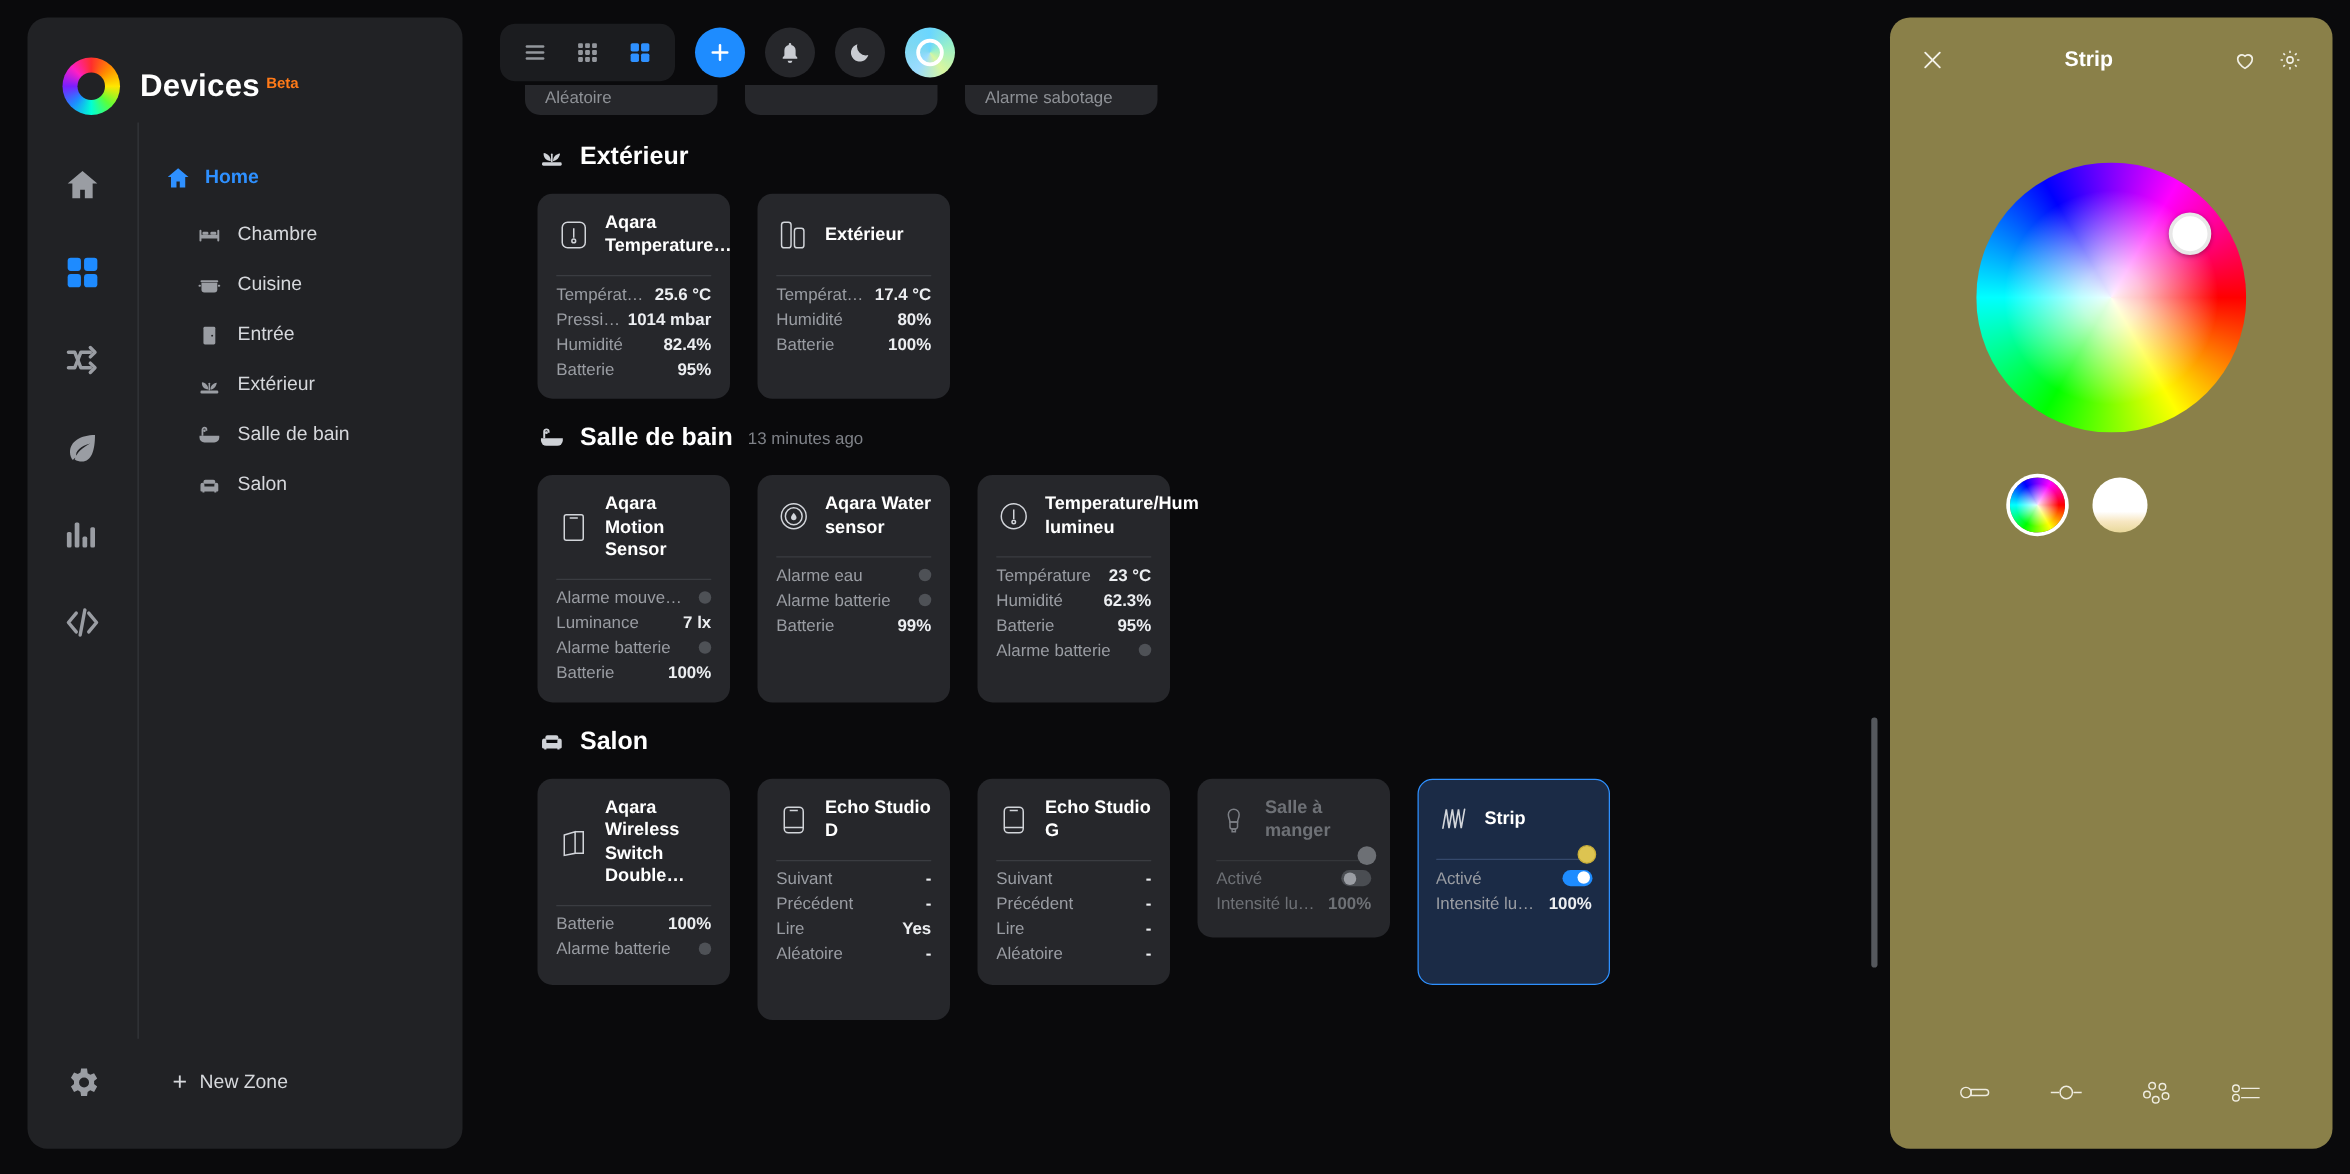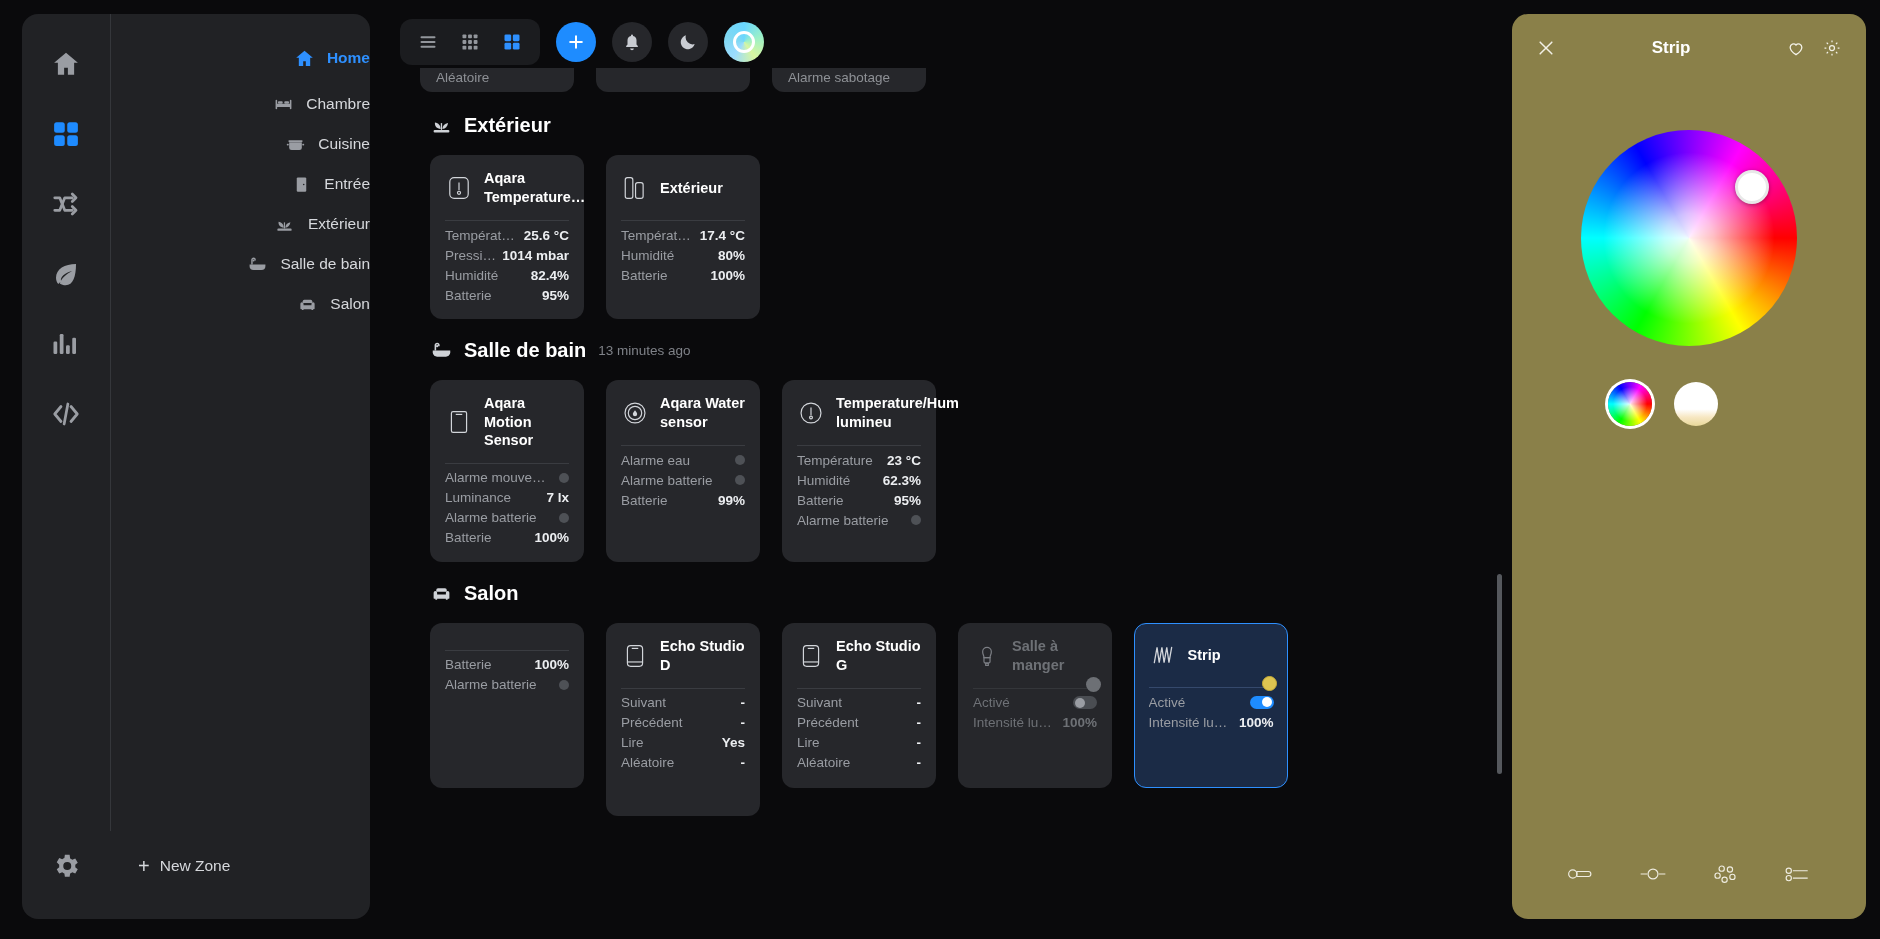--- a/index.html
+++ b/index.html
@@ -42,21 +42,21 @@
   }
   .rail-btn {
     width: 48px; height: 44px; display:flex; align-items:center; justify-content:center;
     color:#9a9da3; cursor:pointer;
   }
   .rail-btn.active { color:#1e8bff; }
   .rail-btn svg { width: 30px; height: 30px; display:block; }
 
   #zones {
     flex:1; border-left:1px solid #35373b; padding: 26px 0 0 0;
-    display:flex; flex-direction:column; gap: 4px; min-width:0;align-items:flex-end;
+    display:flex; flex-direction:column; gap: 4px; min-width:0;
   }
   .zone-item {
     display:flex; align-items:center; gap:13px; height:36px;
     padding-left: 26px; color:#d6d8dc; font-size:15.5px; cursor:pointer;
   }
   .zone-item .zicon { width:20px; height:20px; color:#9a9da3; display:flex; align-items:center; justify-content:center; flex:0 0 auto;}
   .zone-item .zicon svg { width:19px; height:19px; display:block; }
   .zone-item.home { color:#2e90ff; font-weight:bold; padding-left: 20px; gap:11px; margin-bottom:6px;}
   .zone-item.home .zicon { color:#2e90ff; width:22px; height:22px;}
   .zone-item.home .zicon svg { width:21px; height:21px;}
@@ -218,20 +218,27 @@
     margin-top:auto; height: 90px; display:flex; align-items:center; justify-content:center;
     gap: 42px; color:#efece0;
   }
   .fbtn { width: 30px; height: 30px; display:flex;align-items:center;justify-content:center; cursor:pointer;}
   .fbtn svg { width: 28px; height: 20px; display:block;}
 </style>
 </head>
 <body>
 
 <div id="sidebar">
+  <div id="sidebar-brand">
+    <div class="brand-ring"></div>
+    <div style="display:flex;align-items:flex-start;">
+      <div id="brand-title">Devices</div>
+      <div id="brand-beta">Beta</div>
+    </div>
+  </div>
 
   <div id="sidebar-body">
     <div id="rail">
       <div class="rail-btn">
         <svg viewBox="0 0 24 24" fill="currentColor">
             <path d="M12 3 2.5 11h3v9.5h5V15h3v5.5h5V11h3z"></path>
           </svg>
       </div>
       <div class="rail-btn active">
         <svg viewBox="0 0 24 24" fill="currentColor">
@@ -594,20 +601,29 @@
         <svg viewBox="0 0 24 24" fill="currentColor">
             <path d="M3 11a2 2 0 0 1 4 0v2h10v-2a2 2 0 0 1 4 0v6a1 1 0 0 1-1 1h-1v1h-2v-1H7v1H5v-1H4a1 1 0 0 1-1-1z"></path>
             <path d="M6 10V8a2 2 0 0 1 2-2h8a2 2 0 0 1 2 2v2"></path>
           </svg>
       </span>
       <span class="section-title">Salon</span>
       <span class="section-sub"></span>
     </div>
     <div class="cards">
       <div class="card" style="height:165px">
+        <div class="card-head">
+          <span class="card-icon">
+            <svg viewBox="0 0 24 24" fill="none" stroke="currentColor" stroke-width="1.1">
+                <path d="M5 6.5 13 4v16l-8 1.5z"></path>
+                <path d="M13 4h6v16h-6"></path>
+              </svg>
+          </span>
+          <span class="card-title">Aqara Wireless Switch Double…</span>
+        </div>
         <div class="card-body">
           <div class="row">
             <span class="row-label">Batterie</span>
             <span class="row-val">100%</span>
           </div>
           <div class="row">
             <span class="row-label">Alarme batterie</span>
             <span class="dot"></span>
           </div>
         </div>
@@ -668,21 +684,21 @@
             <span class="row-label">Lire</span>
             <span class="row-val">-</span>
           </div>
           <div class="row">
             <span class="row-label">Aléatoire</span>
             <span class="row-val">-</span>
           </div>
         </div>
       </div>
 
-      <div class="card off" style="height:165px">
+      <div class="card off" style="height:127px">
         <div class="card-head">
           <span class="card-icon">
             <svg viewBox="0 0 24 24" fill="none" stroke="currentColor" stroke-width="1.1">
                 <path d="M8 8a4 4 0 0 1 8 0c0 2.5-1.2 3.5-1.2 5.5h-5.6C9.2 11.5 8 10.5 8 8z"></path>
                 <path d="M9.2 13.5h5.6v3.5a1.6 1.6 0 0 1-1.6 1.6h-2.4a1.6 1.6 0 0 1-1.6-1.6z"></path>
                 <path d="M10.8 18.6h2.4v2h-2.4z"></path>
               </svg>
           </span>
           <span class="card-title">Salle à manger</span>
         </div>

